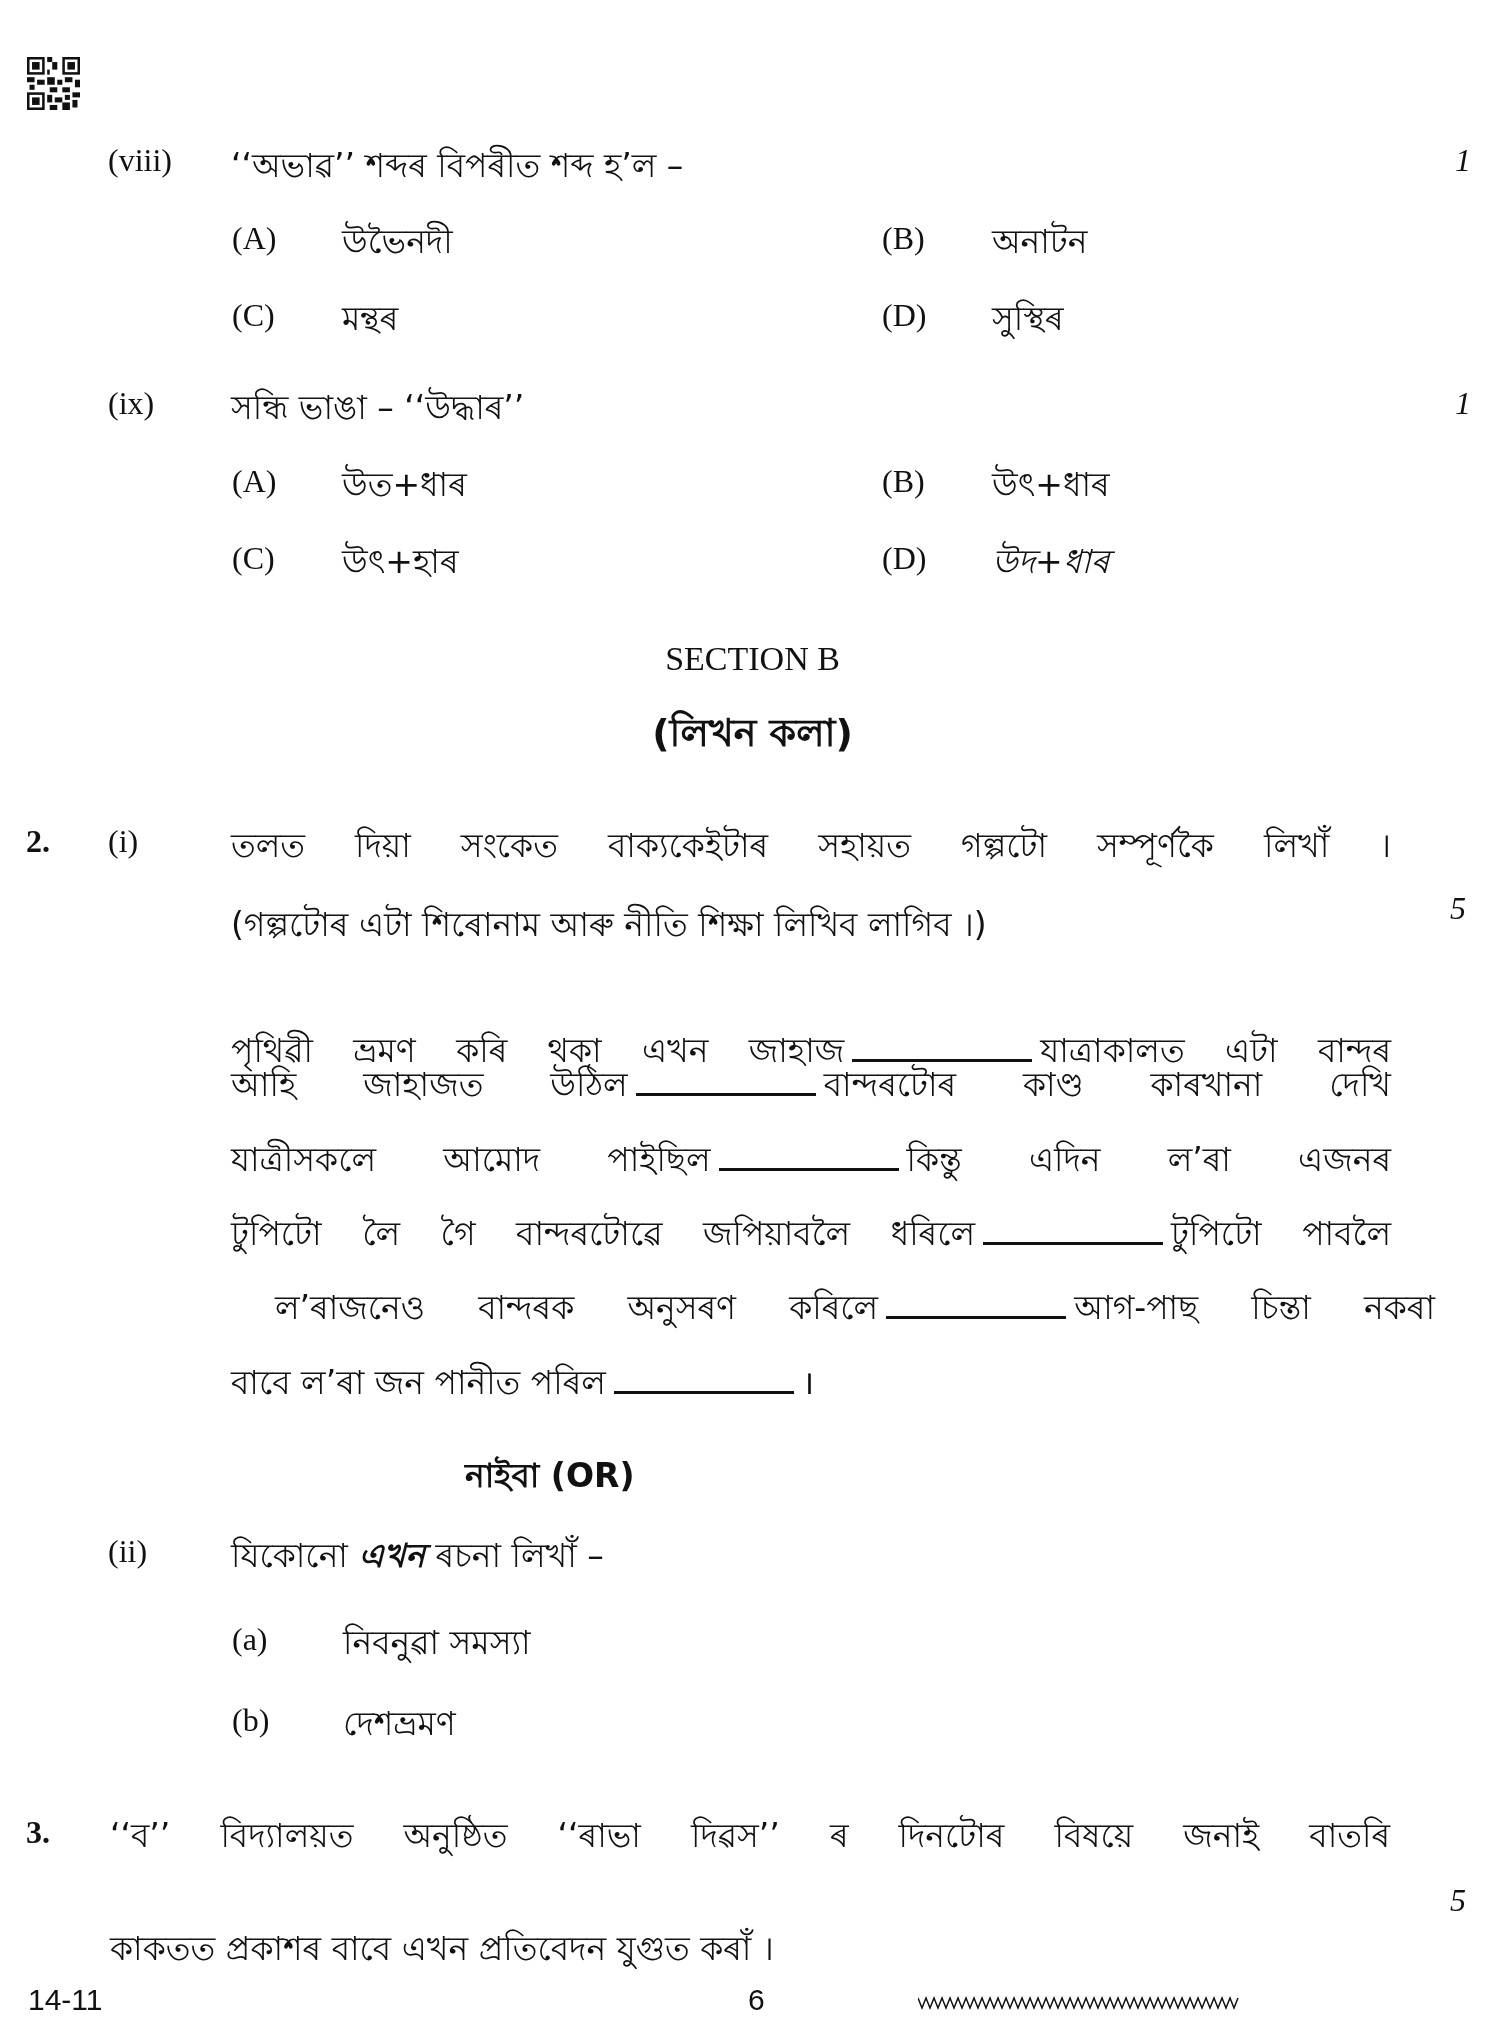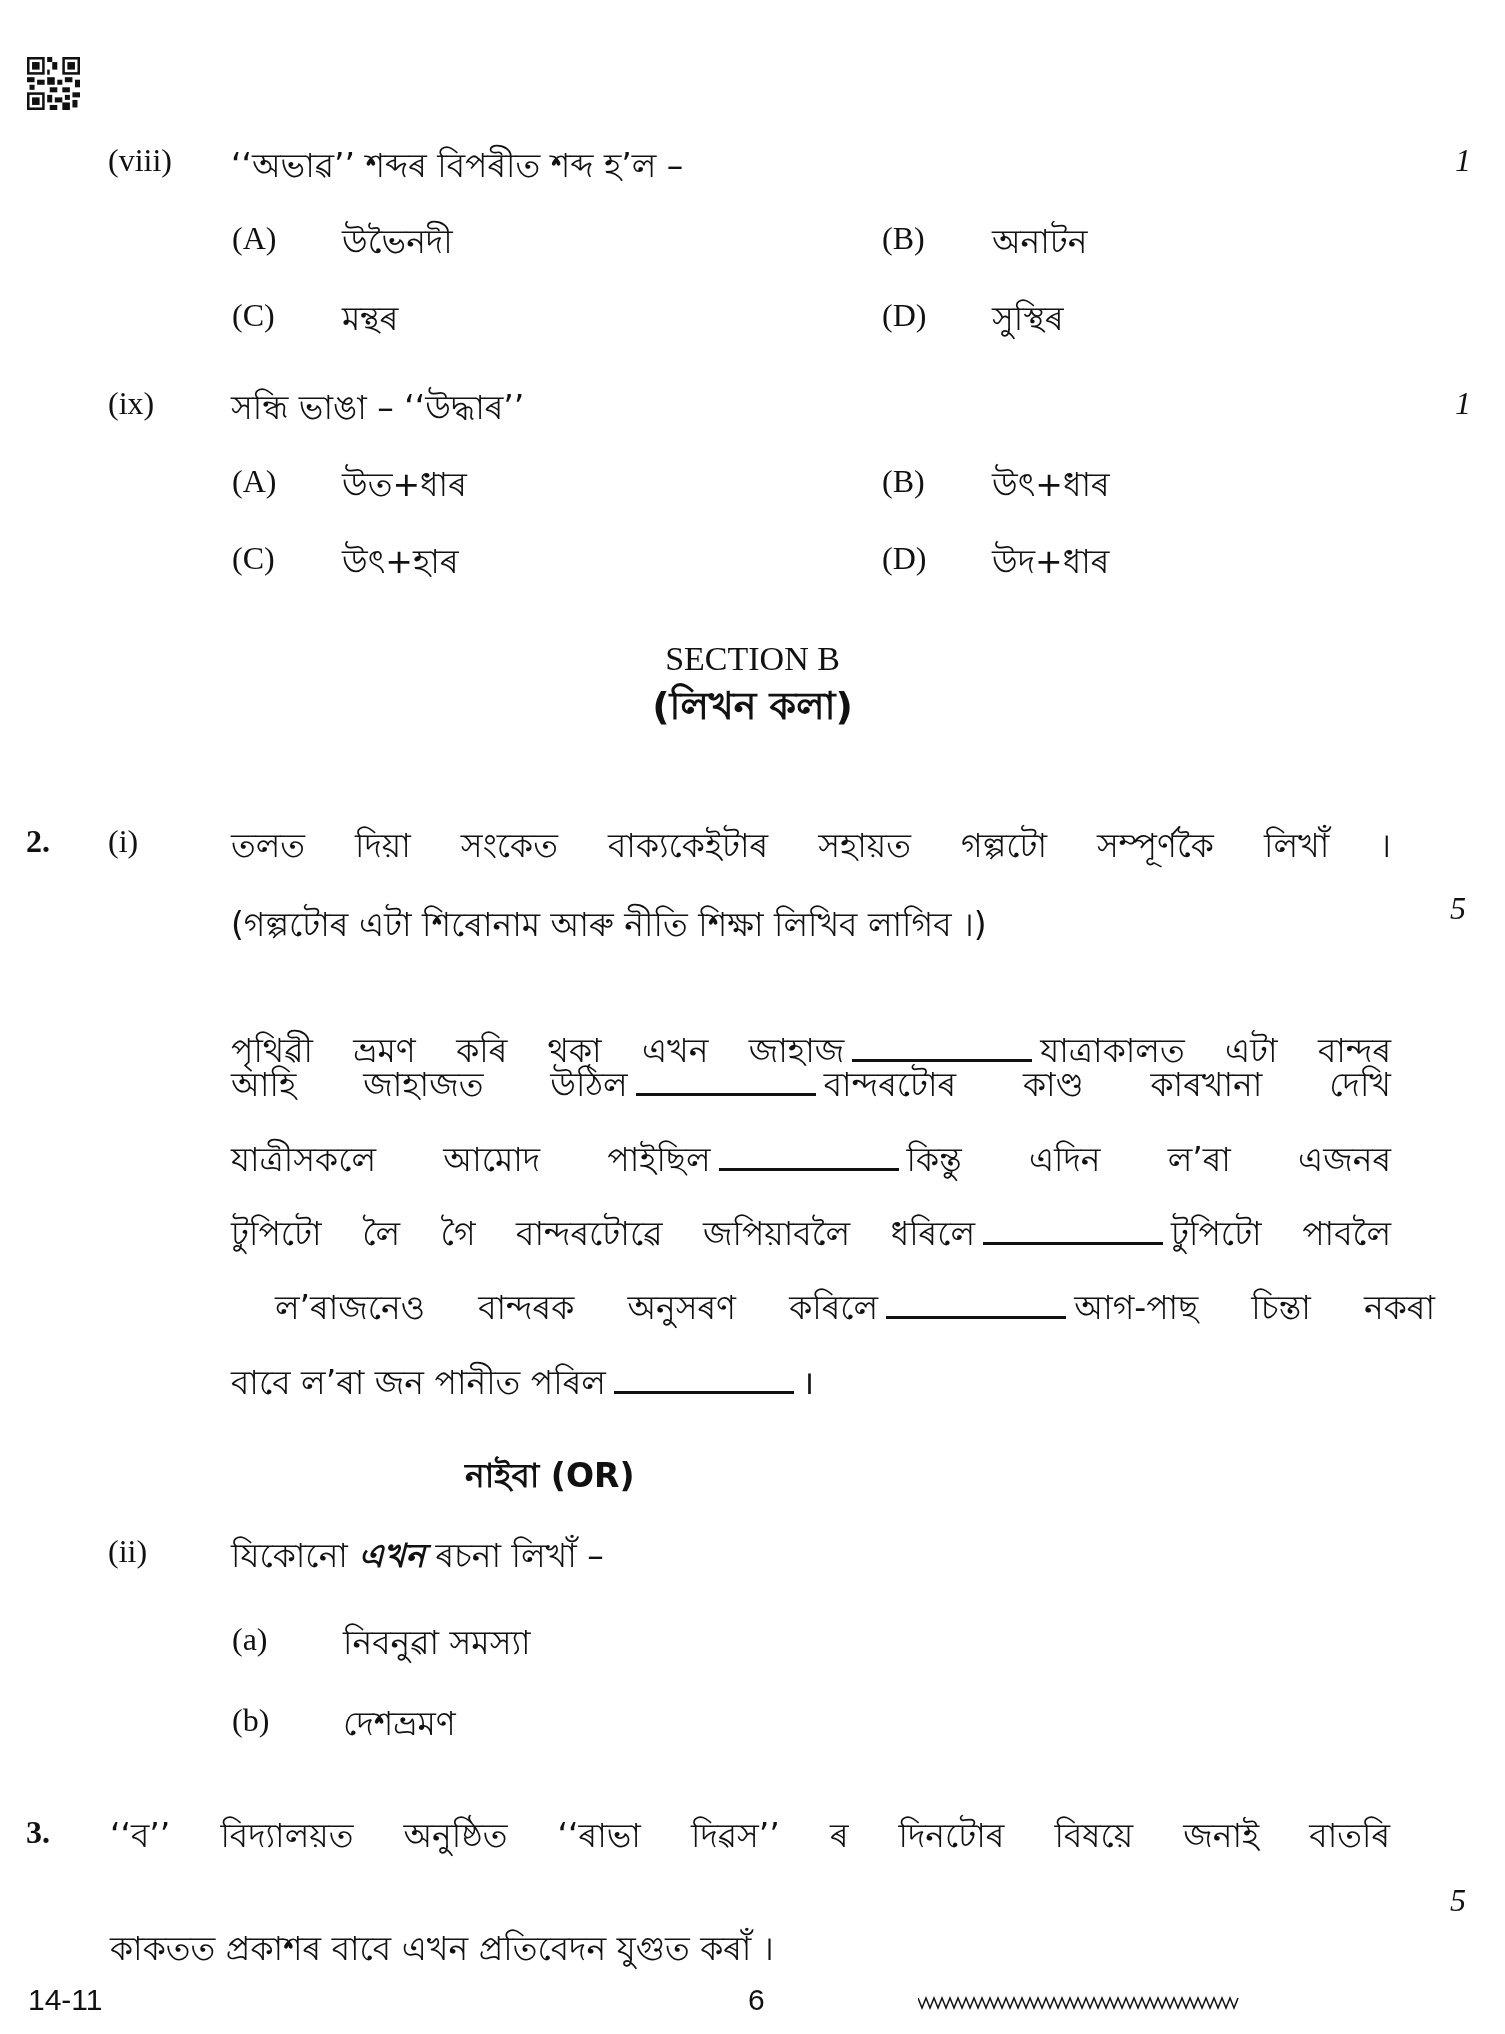--- a/index.html
+++ b/index.html
@@ -72,24 +72,24 @@
 <div class="abs mark" style="left:1455px; top:385px;">1</div>
 
 <div class="abs num" style="left:232px; top:463px;">(A)</div>
 <div class="abs bn" style="left:342px; top:459px;">উত+ধাৰ</div>
 <div class="abs num" style="left:882px; top:463px;">(B)</div>
 <div class="abs bn" style="left:992px; top:459px;">উৎ+ধাৰ</div>
 
 <div class="abs num" style="left:232px; top:540px;">(C)</div>
 <div class="abs bn" style="left:342px; top:536px;">উৎ+হাৰ</div>
 <div class="abs num" style="left:882px; top:540px;">(D)</div>
-<div class="abs bn" style="left:992px; top:536px;">উদ+ধাৰ</div>
+<div class="abs bn" style="left:992px; top:536px;font-style:italic;">উদ+ধাৰ</div>
 
 <div class="abs section" style="left:0; width:1505px; text-align:center; top:640px;">SECTION B</div>
-<div class="abs bn bold" style="left:0; width:1505px; text-align:center; top:676px; font-size:38px;">(লিখন কলা)</div>
+<div class="abs bn bold" style="left:0; width:1505px; text-align:center; top:703px; font-size:38px;">(লিখন কলা)</div>
 
 <div class="abs num bold" style="left:26px; top:823px;">2.</div>
 <div class="abs num" style="left:108px; top:823px;">(i)</div>
 <div class="abs bn" style="left:231px; top:820px; width:1160px; text-align:justify; text-align-last:justify;">তলত দিয়া সংকেত বাক্যকেইটাৰ সহায়ত গল্পটো সম্পূৰ্ণকৈ লিখাঁ ।</div>
 <div class="abs bn" style="left:231px; top:887px;margin-top:12px;">(গল্পটোৰ এটা শিৰোনাম আৰু নীতি শিক্ষা লিখিব লাগিব ।)</div>
 <div class="abs mark" style="left:1450px; top:890px;">5</div>
 
 <div class="para" style="top:985px;margin-top:40px;">
   <span>পৃথিৱী ভ্ৰমণ কৰি থকা এখন জাহাজ</span><span class="blank"></span><span>যাত্ৰাকালত এটা বান্দৰ</span>
 </div>

